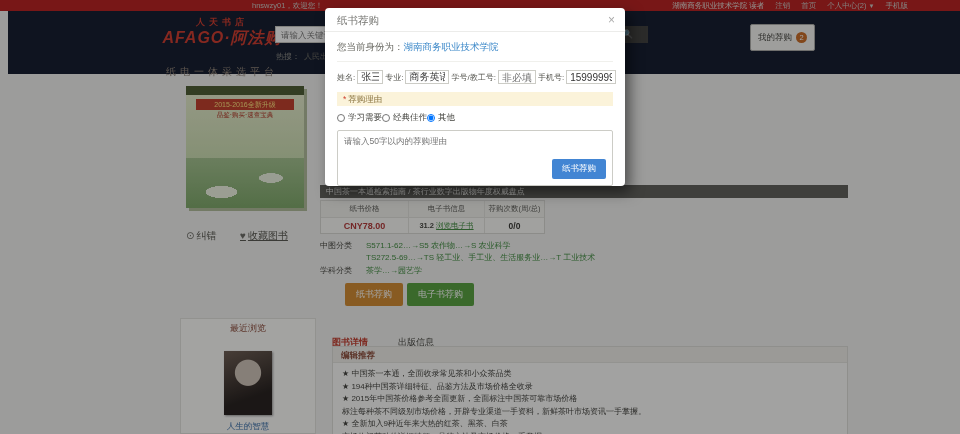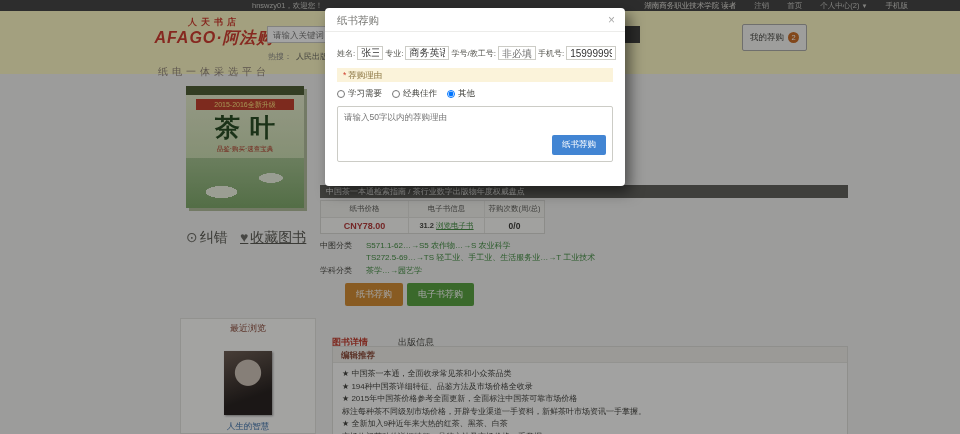--- a/index.html
+++ b/index.html
@@ -3,30 +3,30 @@
 <meta charset="utf-8">
 <style>
   * { box-sizing: border-box; }
   html,body { margin:0; padding:0; }
   body {
     width:960px; height:434px; position:relative; overflow:hidden;
     font-family:"Liberation Sans","DejaVu Sans",sans-serif;
     background:#f2f2f0;
   }
   
-  .topbar { position:absolute; top:0; left:0; right:0; height:11px; background:#404040;
+  .topbar { position:absolute; top:0; left:0; right:0; height:11px; background:#b91c1c;
     color:#c9c9c5; font-size:7.5px; line-height:11px; z-index:1; }
   .topbar .welcome { position:absolute; left:252px; top:0; }
-  .topbar .links { position:absolute; right:52px; top:0; display:flex; gap:18px; }
+  .topbar .links { position:absolute; right:52px; top:0; display:flex; gap:11px; }
   .topbar .links .lnk { cursor:pointer; }
   .topbar .lnk.school { color:#e0ded8; }
   .topbar .caret { font-size:6px; }
 
   
-  .header { position:absolute; top:11px; left:0; right:0; height:63px; background:#fef9c3; }
+  .header { position:absolute; top:11px; left:8px; right:0; height:63px; background:#0f172a; }
   .logo { position:absolute; left:146px; top:6px; width:136px; text-align:center; color:#cf382a; line-height:1.25; }
   .logo-l1 { font-size:9px; font-weight:bold; letter-spacing:4px; }
   .logo-l2 { font-size:16px; font-weight:bold; font-style:italic; letter-spacing:1px; white-space:nowrap; }
   .logo-l3 { font-size:10px; color:#8d8176; letter-spacing:4px; margin-top:18px; }
   .search-input { position:absolute; left:267px; top:15px; width:332px; height:17px;
     border:1px solid #c8c8c4; background:#fff; font-size:8.5px; padding:0 5px; color:#333;
     font-family:inherit; outline:none; }
   .search-btn { position:absolute; left:599px; top:15px; width:41px; height:17px; background:#3c3c3a;
     color:#eee; border:none; font-size:9px; line-height:17px; text-align:center; padding:0; cursor:pointer; }
   .hot { position:absolute; left:268px; top:40px; font-size:8px; color:#8a8a86; }
@@ -44,21 +44,21 @@
   .cover-ribbon { margin:4px 10px 0; background:#c03a28; color:#ffe27a; font-size:7px;
     text-align:center; height:11px; line-height:11px; }
   .cover-title { text-align:center; font-size:25px; font-weight:bold; color:#23481d;
     letter-spacing:10px; padding-left:10px; margin-top:1px; }
   .cover-sub { text-align:center; font-size:6.5px; color:#b03020; margin-top:1px; }
   .cover-photo { position:absolute; bottom:0; left:0; right:0; height:50px;
     background:
       radial-gradient(ellipse 26px 10px at 30% 68%, #f0f6e4 0 60%, rgba(0,0,0,0) 61%),
       radial-gradient(ellipse 20px 8px at 72% 40%, #eef4e2 0 60%, rgba(0,0,0,0) 61%),
       linear-gradient(#a3c28e,#7da868); }
-  .book-act { position:absolute; top:229px; font-size:14px; color:#56564f; cursor:pointer; }
+  .book-act { position:absolute; top:229px; font-size:10px; color:#56564f; cursor:pointer; }
   .act-fix { left:186px; } .act-fav { left:240px;text-decoration:underline; }
   .act-icon { margin-right:2px; color:#6a6a64; }
 
   .recent-panel { position:absolute; left:180px; top:318px; width:136px; height:116px;
     background:#fdfdfb; border:1px solid #e2e2dd; }
   .recent-header { height:20px; line-height:19px; text-align:center; font-size:9px;
     color:#8b4a38; border-bottom:1px solid #ececе7; border-bottom:1px solid #ececе7; }
   .recent-book { width:48px; height:64px; margin:12px auto 6px;
     background:
       radial-gradient(circle at 50% 34%, #cfc4b8 0 26%, rgba(0,0,0,0) 28%),
@@ -112,21 +112,21 @@
   .identity-link { color:#3a87c8; cursor:pointer; }
   .form-row { display:flex; align-items:center; gap:2px; margin-top:8px; white-space:nowrap;
     color:#55554f; font-size:8px; }
   .form-row label { flex:none; }
   .fld { height:14px; border:1px solid #ccccc6; font-size:10px; padding:0 3px; color:#333;
     font-family:inherit; outline:none; }
   .fld-name { width:26px; } .fld-major { width:44px; } .fld-sid { width:38px; } .fld-phone { width:50px; }
   .reason-bar { margin-top:8px; background:#fbf3da; height:14px; line-height:14px;
     padding-left:6px; color:#8a7440; font-size:8.5px; }
   .req { color:#d04030; margin-right:2px; }
-  .radio-row { margin-top:6px; display:flex; gap:10px; color:#44443f; font-size:8.5px; align-items:flex-start; }
+  .radio-row { margin-top:6px; display:flex; color:#44443f; font-size:8.5px; align-items:flex-start; }
   .radio-opt { display:flex; align-items:center; cursor:pointer; }
   .radio-opt input { width:8px; height:8px; margin:0 3px 0 0; }
   .reason-box { margin-top:6px; border:1px solid #ccccc6; border-radius:2px; height:56px; position:relative; }
   .reason-box textarea { border:none; width:100%; height:30px; resize:none; font-size:8.5px;
     padding:5px 6px; font-family:inherit; color:#444; outline:none; background:transparent; }
   .submit-btn { position:absolute; right:6px; bottom:6px; background:#4285d3; color:#fff; border:none;
     border-radius:2px; font-size:8.5px; padding:4px 10px; cursor:pointer; font-family:inherit; }
 </style>
 </head>
 <body>
@@ -157,21 +157,20 @@
   </div>
   <div class="myrec">
     <span>我的荐购</span>
     <span class="badge">2</span>
   </div>
 </div>
 
 <div class="cover">
   <div class="cover-topband"></div>
   <div class="cover-ribbon">2015-2016全新升级</div>
-  <div class="cover-title">茶叶</div>
   <div class="cover-sub">品鉴·购买·速查宝典</div>
   <div class="cover-photo"></div>
 </div>
 <div class="book-act act-fix">
   <span class="act-icon">⊙</span><span>纠错</span>
 </div>
 <div class="book-act act-fav">
   <span class="act-icon">♥</span><span>收藏图书</span>
 </div>
 
@@ -222,20 +221,23 @@
 </div>
 
 <div class="overlay"></div>
 
 <div class="modal">
   <div class="modal-header">
     <span>纸书荐购</span>
     <span class="modal-close">×</span>
   </div>
   <div class="modal-body">
+    <div class="identity">
+      <span>您当前身份为：</span><span class="identity-link">湖南商务职业技术学院</span>
+    </div>
     <div class="form-row">
       <label>姓名:</label>
       <input class="fld fld-name" value="张三" style="">
       <label>专业:</label>
       <input class="fld fld-major" value="商务英语" style="">
       <label>学号/教工号:</label>
       <input class="fld fld-sid" placeholder="非必填项" style="">
       <label>手机号:</label>
       <input class="fld fld-phone" value="15999999999" style="">
     </div>

